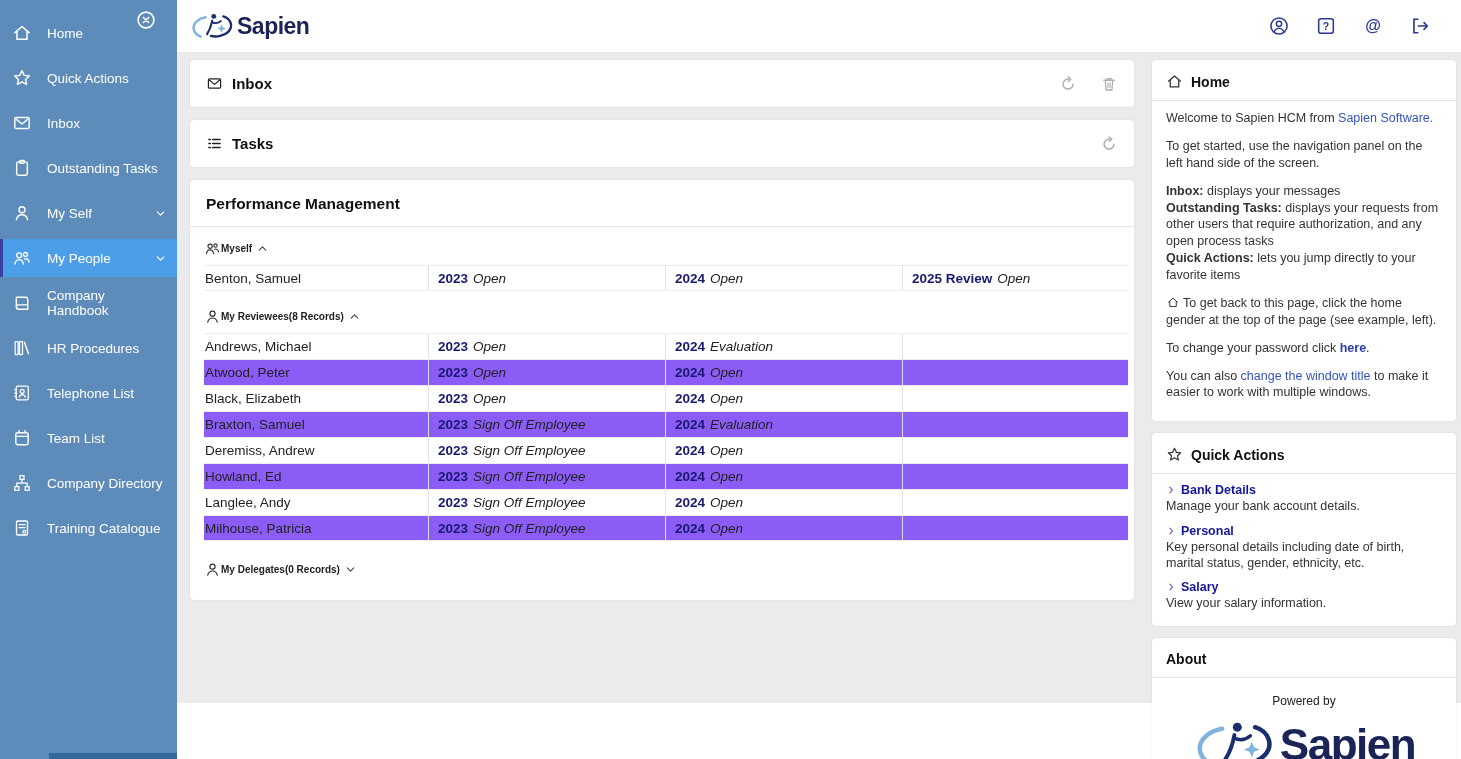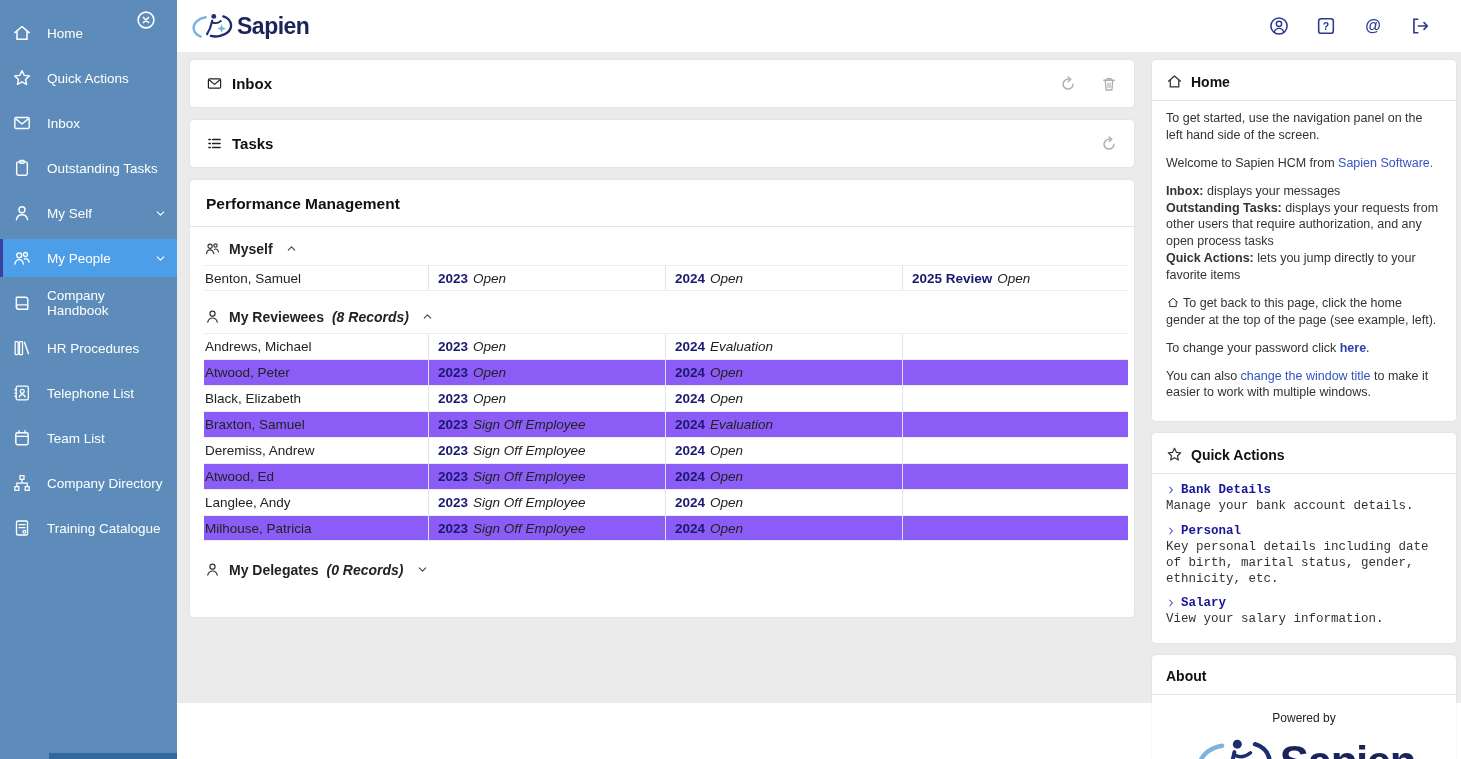--- a/index.html
+++ b/index.html
@@ -54,29 +54,29 @@
 
   .card { background:#fff; border-radius:4px; box-shadow:0 0 2px rgba(0,0,0,.10); }
 
   .bar-card { height:47px; margin-bottom:13px; display:flex; align-items:center; padding:0 16px; }
   .card-title { font-size:15px; font-weight:bold; color:#111; display:flex; align-items:center; gap:9px; }
   .card-title .ic { width:17px; height:17px; color:#222; }
   .bar-actions { margin-left:auto; display:flex; gap:23px; align-items:center; color:#abaeb4; }
   .bar-actions .aic { width:18px; height:18px; color:#abaeb4; cursor:pointer; background:none; border:none; padding:0; }
 
   
-  .perf-card { min-height:385px; padding-bottom:31px; }
+  .perf-card { min-height:385px; padding-bottom:14px; }
   .perf-title { font-size:15.5px; font-weight:bold; color:#111; padding:15px 16px 13px; }
   .divider { height:1px; background:#e4e4e4; }
   .section-head {
-    display:flex; align-items:center; gap:8px; font-size:14px; font-weight:bold;
+    display:flex; align-items:center; font-size:10px; font-weight:bold;
     color:#222; padding:13px 16px 8px 14px; cursor:pointer;
   }
   .section-head .ic { width:17px; height:17px; color:#333; }
-  .records { font-style:italic; }
+  .records { }
   .sec-caret { width:13px; height:13px; color:#444; margin-left:4px; }
 
   .ptable { margin:0 6px 4px 14px; }
   .prow {
     display:grid; grid-template-columns:224px 237px 237px 1fr; height:26px;
     align-items:stretch; font-size:13.5px; color:#222; border-top:1px solid #ededed;
   }
   .prow:last-child { border-bottom:1px solid #ededed; }
   .prow.alt { background:#8b5cf6; }
   .cell { display:flex; align-items:center; gap:5px; padding-left:1px; }
@@ -91,21 +91,21 @@
     color:#111; padding:13px 14px 10px;
   }
   .side-title .ic { width:17px; height:17px; color:#333; }
   .side-body { padding:9px 14px 8px; font-size:12.5px; color:#333; line-height:1.35; }
   .side-body p { margin:0 0 11px; }
   .link { color:#3353c0; cursor:pointer; text-decoration:none; }
   .link.bold { font-weight:bold; color:#2d3fb0; }
   .inline-home { display:inline-block; width:14px; height:13px; vertical-align:-2px; margin-right:3px; color:#333; }
 
   .qa-card { margin-bottom:12px; padding:0 0 13px; }
-  .qa-item { padding:0 14px;font-family:Liberation Mono, monospace; }
+  .qa-item { padding:0 14px; }
   .qa-link {
     display:flex; align-items:center; gap:5px; margin-top:9px;
     font-size:12.5px; font-weight:bold; color:#15169a; cursor:pointer;
   }
   .qa-link .ic { width:10px; height:10px; color:#15169a; }
   .qa-desc { font-size:12.5px; color:#333; line-height:1.3; margin:1px 0 2px; }
 
   .about-card { height:200px; }
   .powered { text-align:center; font-size:12px; color:#222; margin-top:16px; }
   .big-logo { display:flex; justify-content:center; align-items:center; margin-top:8px; gap:5px; }
@@ -490,21 +490,21 @@
                 <span class="status">Sign Off Employee</span>
               </div>
             <div class="cell period">
                 <span class="year">2024</span>
                 <span class="status">Open</span>
               </div>
             <div class="cell period"></div>
           </div>
 
           <div class="prow alt">
-            <div class="cell name">Atwood, Ed</div>
+            <div class="cell name">Howland, Ed</div>
             <div class="cell period">
                 <span class="year">2023</span>
                 <span class="status">Sign Off Employee</span>
               </div>
             <div class="cell period">
                 <span class="year">2024</span>
                 <span class="status">Open</span>
               </div>
             <div class="cell period"></div>
           </div>
@@ -553,22 +553,22 @@
 
       <section class="card home-card">
         <div class="side-title">
           <svg class="ic" viewBox="0 0 24 24">
               <use href="#i-home"></use>
             </svg>
           <span>Home</span>
         </div>
         <div class="divider"></div>
         <div class="side-body">
+          <p><span>Welcome to Sapien HCM from </span><a class="link">Sapien Software.</a></p>
           <p>To get started, use the navigation panel on the left hand side of the screen.</p>
-          <p><span>Welcome to Sapien HCM from </span><a class="link">Sapien Software.</a></p>
           <p style="margin-bottom:11px;">
             <b>Inbox:</b><span> displays your messages</span><br>
             <b>Outstanding Tasks:</b><span> displays your requests from other users that require authorization, and any open process tasks</span><br>
             <b>Quick Actions:</b><span> lets you jump directly to your favorite items</span>
           </p>
           <p><svg class="inline-home" viewBox="0 0 24 24">
                 <use href="#i-home"></use>
               </svg><span>To get back to this page, click the home gender at the top of the page (see example, left).</span></p>
           <p><span>To change your password click </span><a class="link bold">here</a><span>.</span></p>
           <p style="margin-bottom:6px;"><span>You can also </span><a class="link">change the window title</a><span> to make it easier to work with multiple windows.</span></p>

